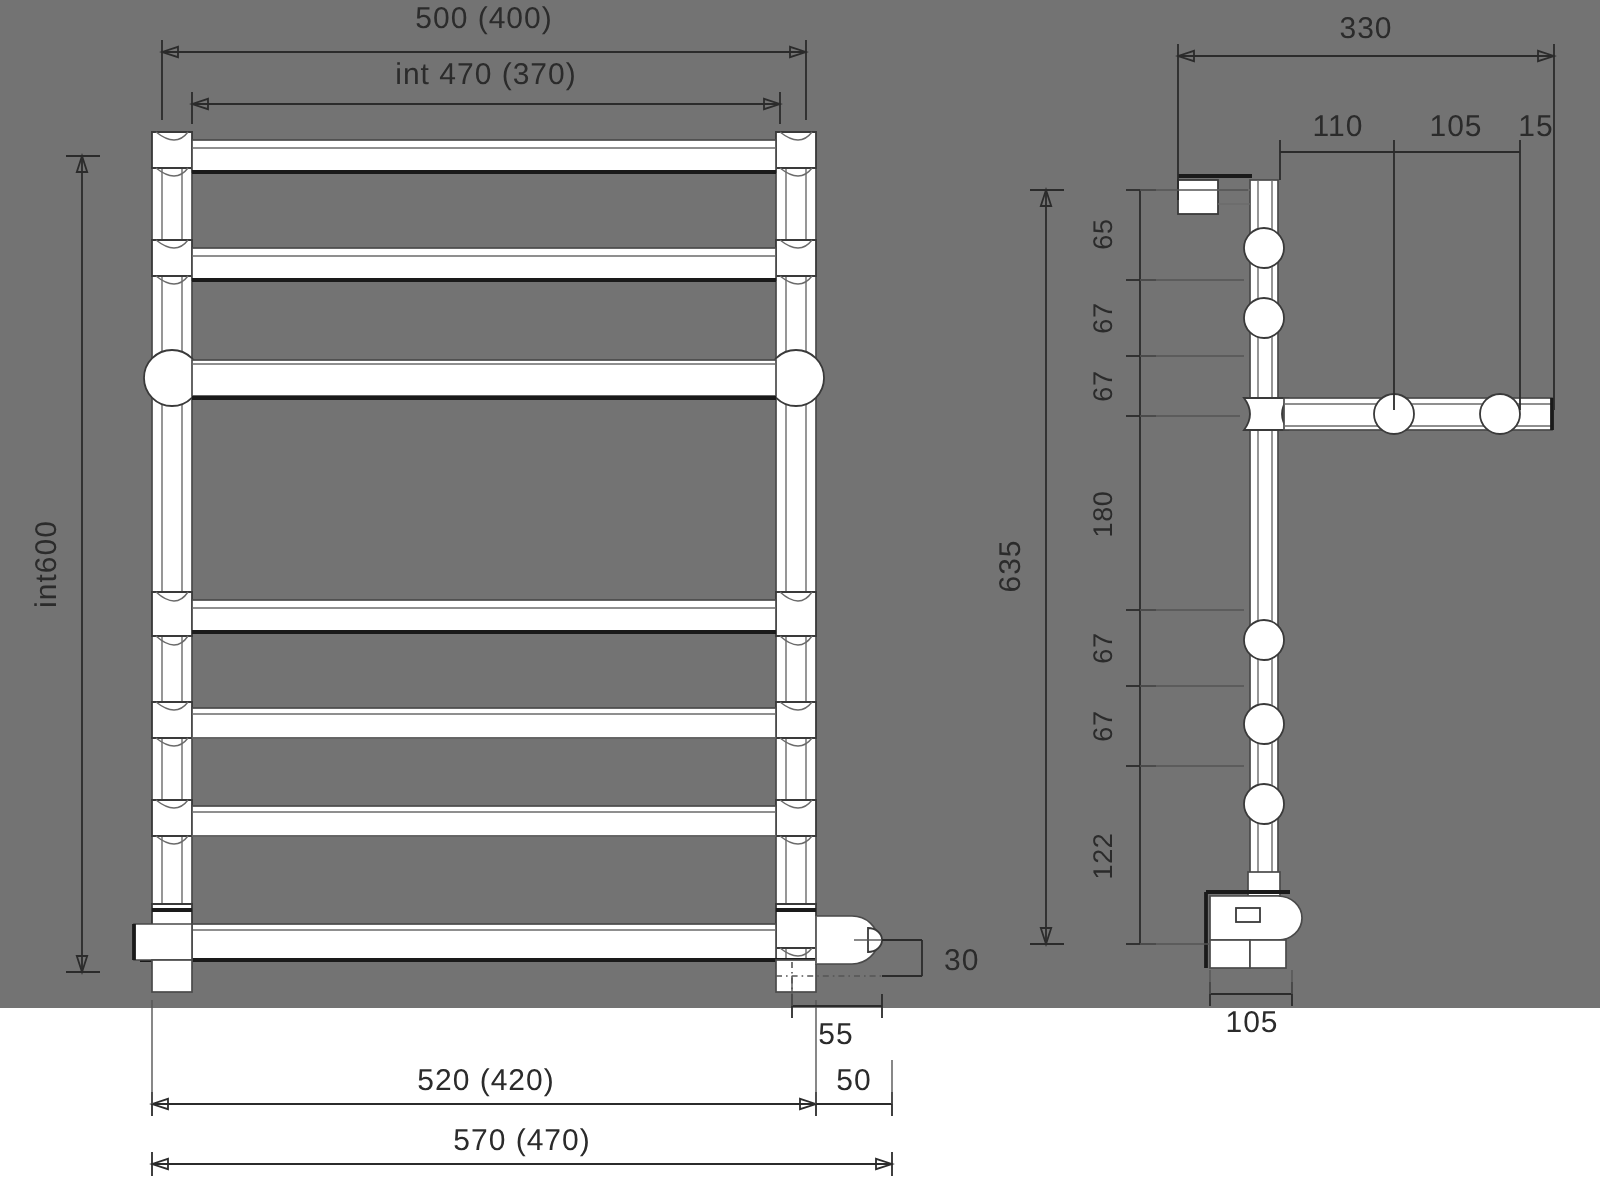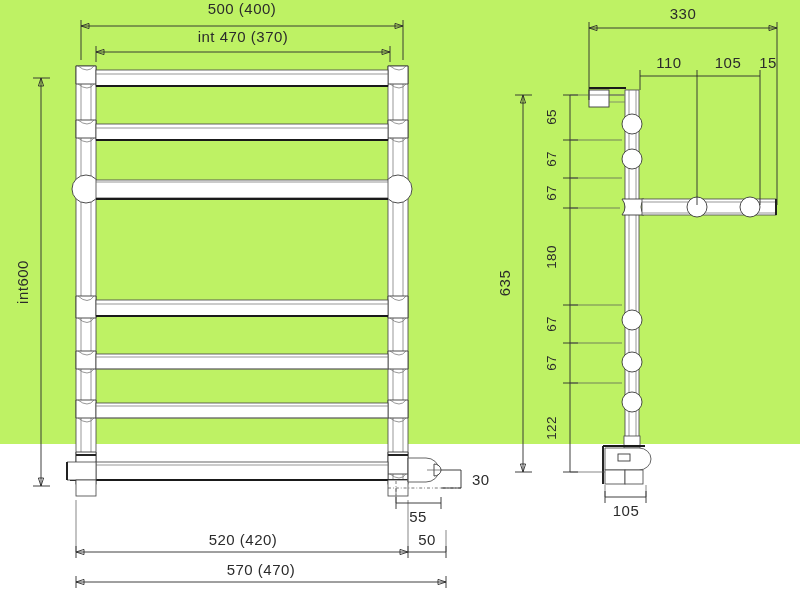--- a/index.html
+++ b/index.html
@@ -10,22 +10,22 @@
   }
   body {
     width: 800px;
     height: 600px;
     overflow: hidden;
     font-family: "Liberation Sans", sans-serif;
   }
   #drawing-root {
     position: relative;
     width: 800px;
-    height: 444px;
-    background: #bef264;
+    height: 504px;
+    background: #737373;
   }
   svg {
     display: block;
   }
   .dim-text {
     font-family: "Liberation Sans", sans-serif;
     font-size: 15px;
     fill: #2b2b2b;
     letter-spacing: 0.5px;
   }

